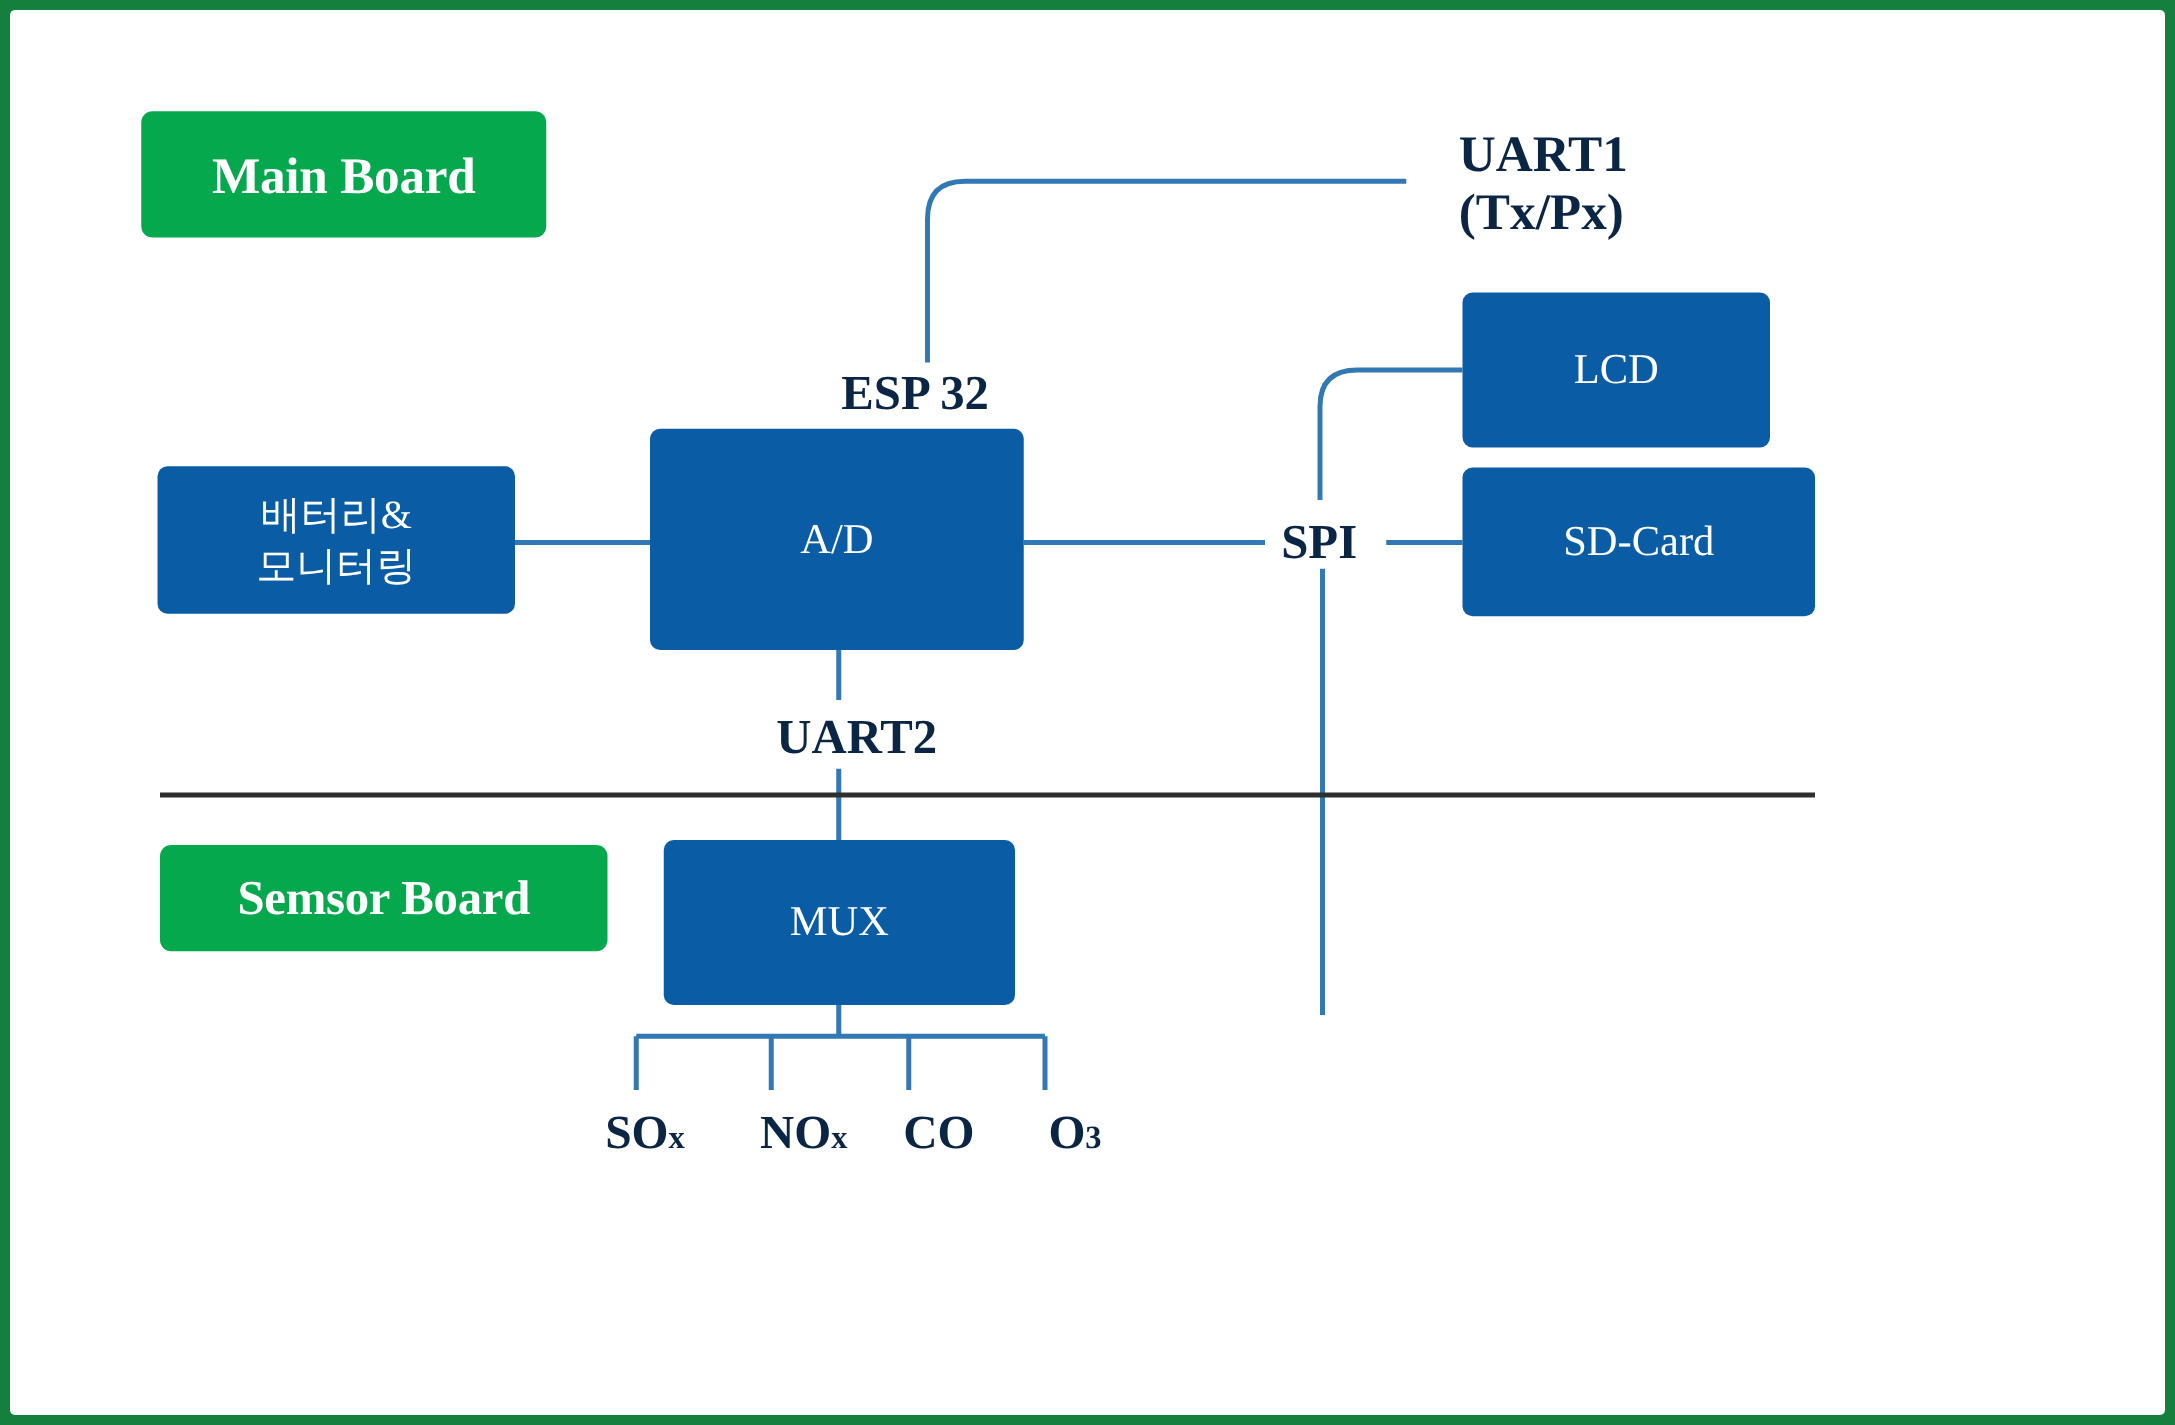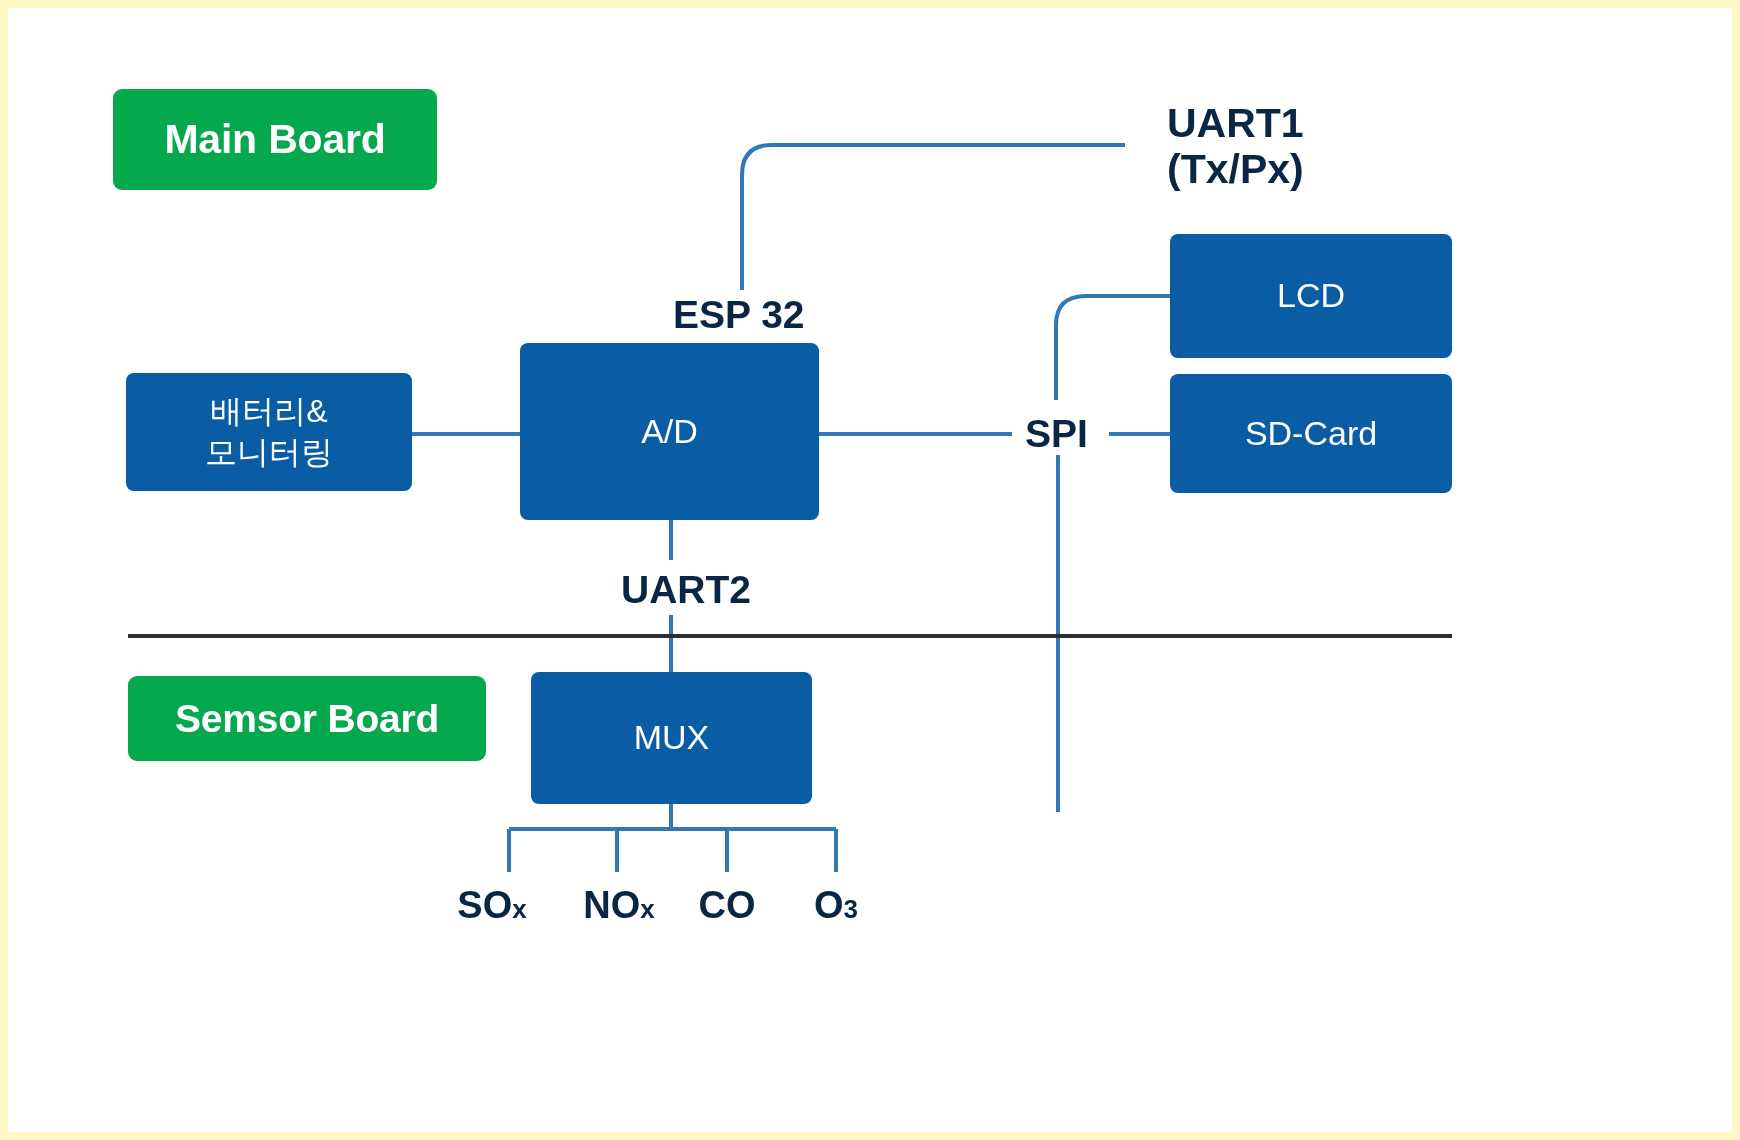--- a/index.html
+++ b/index.html
@@ -4,22 +4,22 @@
 <style>
   html, body {
     margin: 0;
     padding: 0;
     background: #e9e9ec;
   }
   #canvas {
     position: relative;
     width: 1740px;
     height: 1140px;
-    background: #fef9c3;
-    font-family: Liberation Sans, sans-serif;
+    background: #15803d;
+    font-family: Liberation Serif, serif;
     overflow: hidden;
   }
   #sheet {
     position: absolute;
     left: 8px;
     top: 8px;
     width: 1724px;
     height: 1124px;
     background: #ffffff;
     border-radius: 4px;
@@ -69,21 +69,21 @@
     background: #0a5ca4;
     color: #ffffff;
     border-radius: 8px;
     font-size: 34px;
     line-height: 1.28;
     text-align: center;
     white-space: pre-line;
   }
   #node-ad     { left: 520px;  top: 343px; width: 299px; height: 177px; }
   #node-batt   { left: 126px;  top: 373px; width: 286px; height: 118px; font-size: 32px; }
-  #node-lcd    { left: 1170px; top: 234px; width: 282px; height: 124px; }
+  #node-lcd    { left: 1170px; top: 234px; width: 246px; height: 124px; }
   #node-sd     { left: 1170px; top: 374px; width: 282px; height: 119px; }
   #node-mux    { left: 531px;  top: 672px; width: 281px; height: 132px; }
   #node-voc    { left: 917px;  top: 812px; width: 283px; height: 122px; font-size: 32px; }
 
   
   .label {
     position: absolute;
     color: #0b2545;
     font-weight: bold;
     white-space: pre-line;
@@ -96,20 +96,21 @@
 
   
   .sensor-label {
     position: absolute;
     color: #0b2545;
     font-weight: bold;
     font-size: 38px;
     text-align: center;
     transform: translateX(-50%);
     white-space: nowrap;
+    margin-left: 24px;
   }
   .sensor-label .sub {
     font-size: 26px;
     vertical-align: baseline;
   }
   #sns-sox { left: 492px; top: 884px; }
   #sns-nox { left: 619px; top: 884px; }
   #sns-co  { left: 727px; top: 884px; }
   #sns-o3  { left: 836px; top: 884px; }
 

